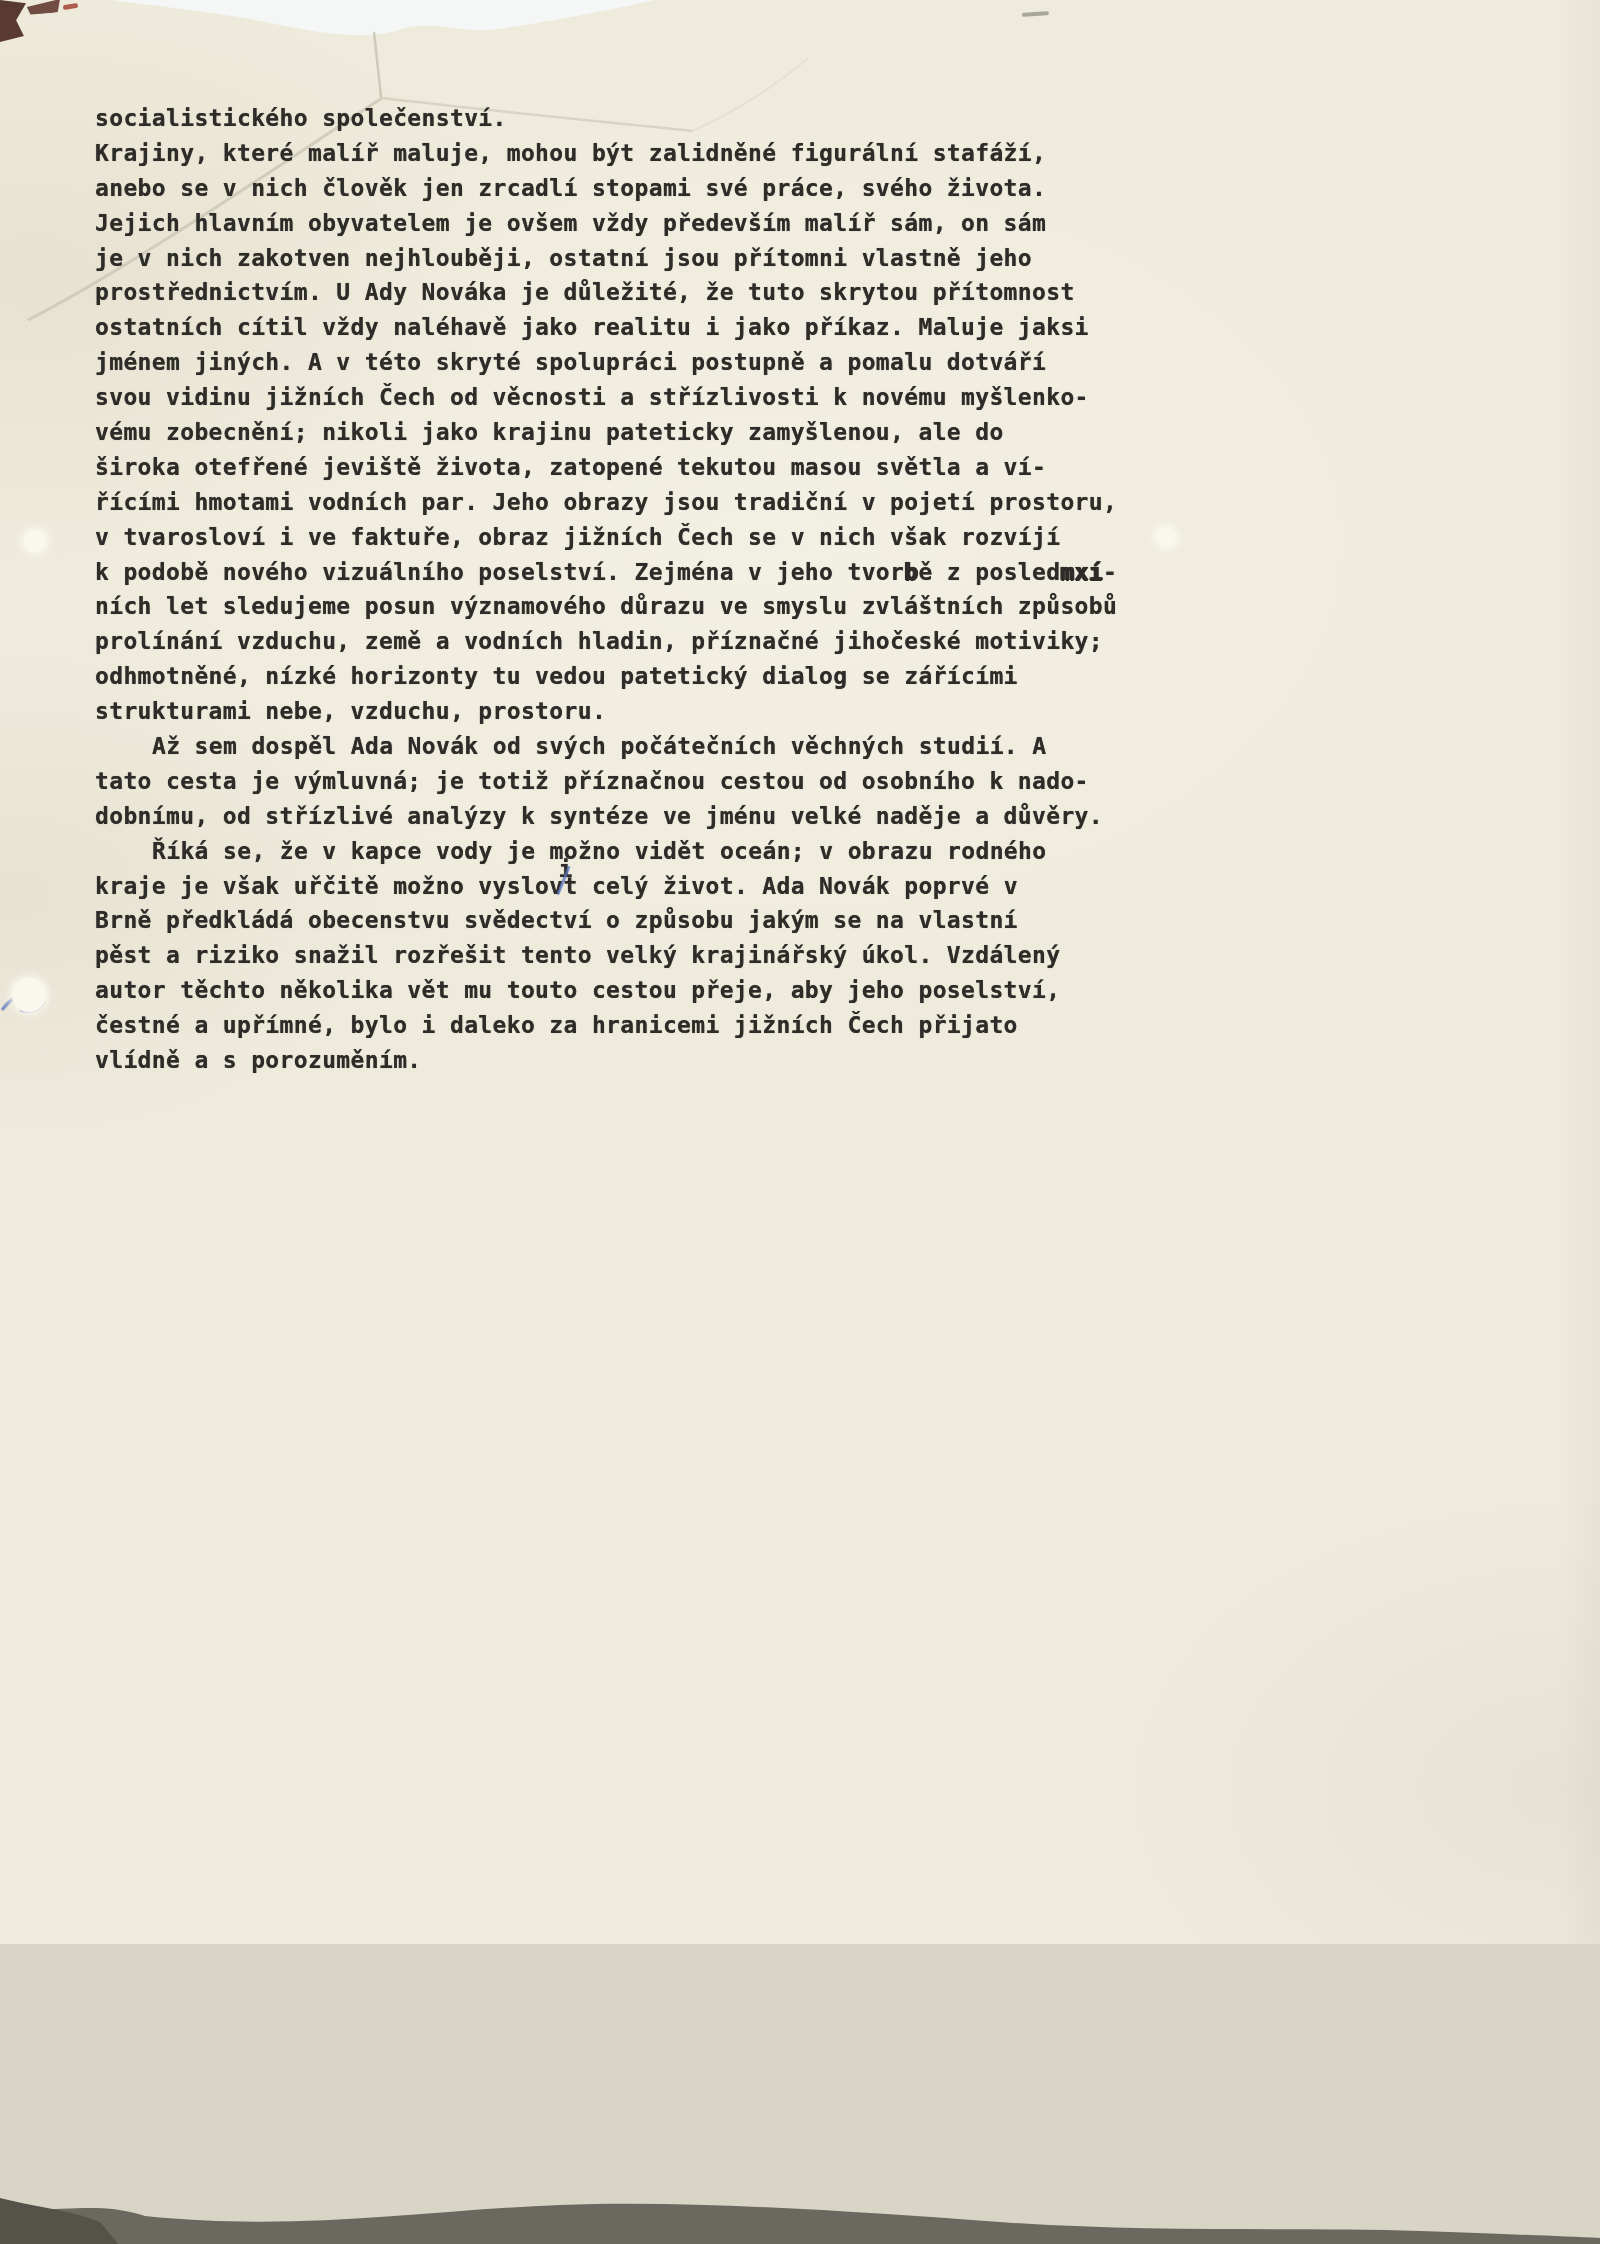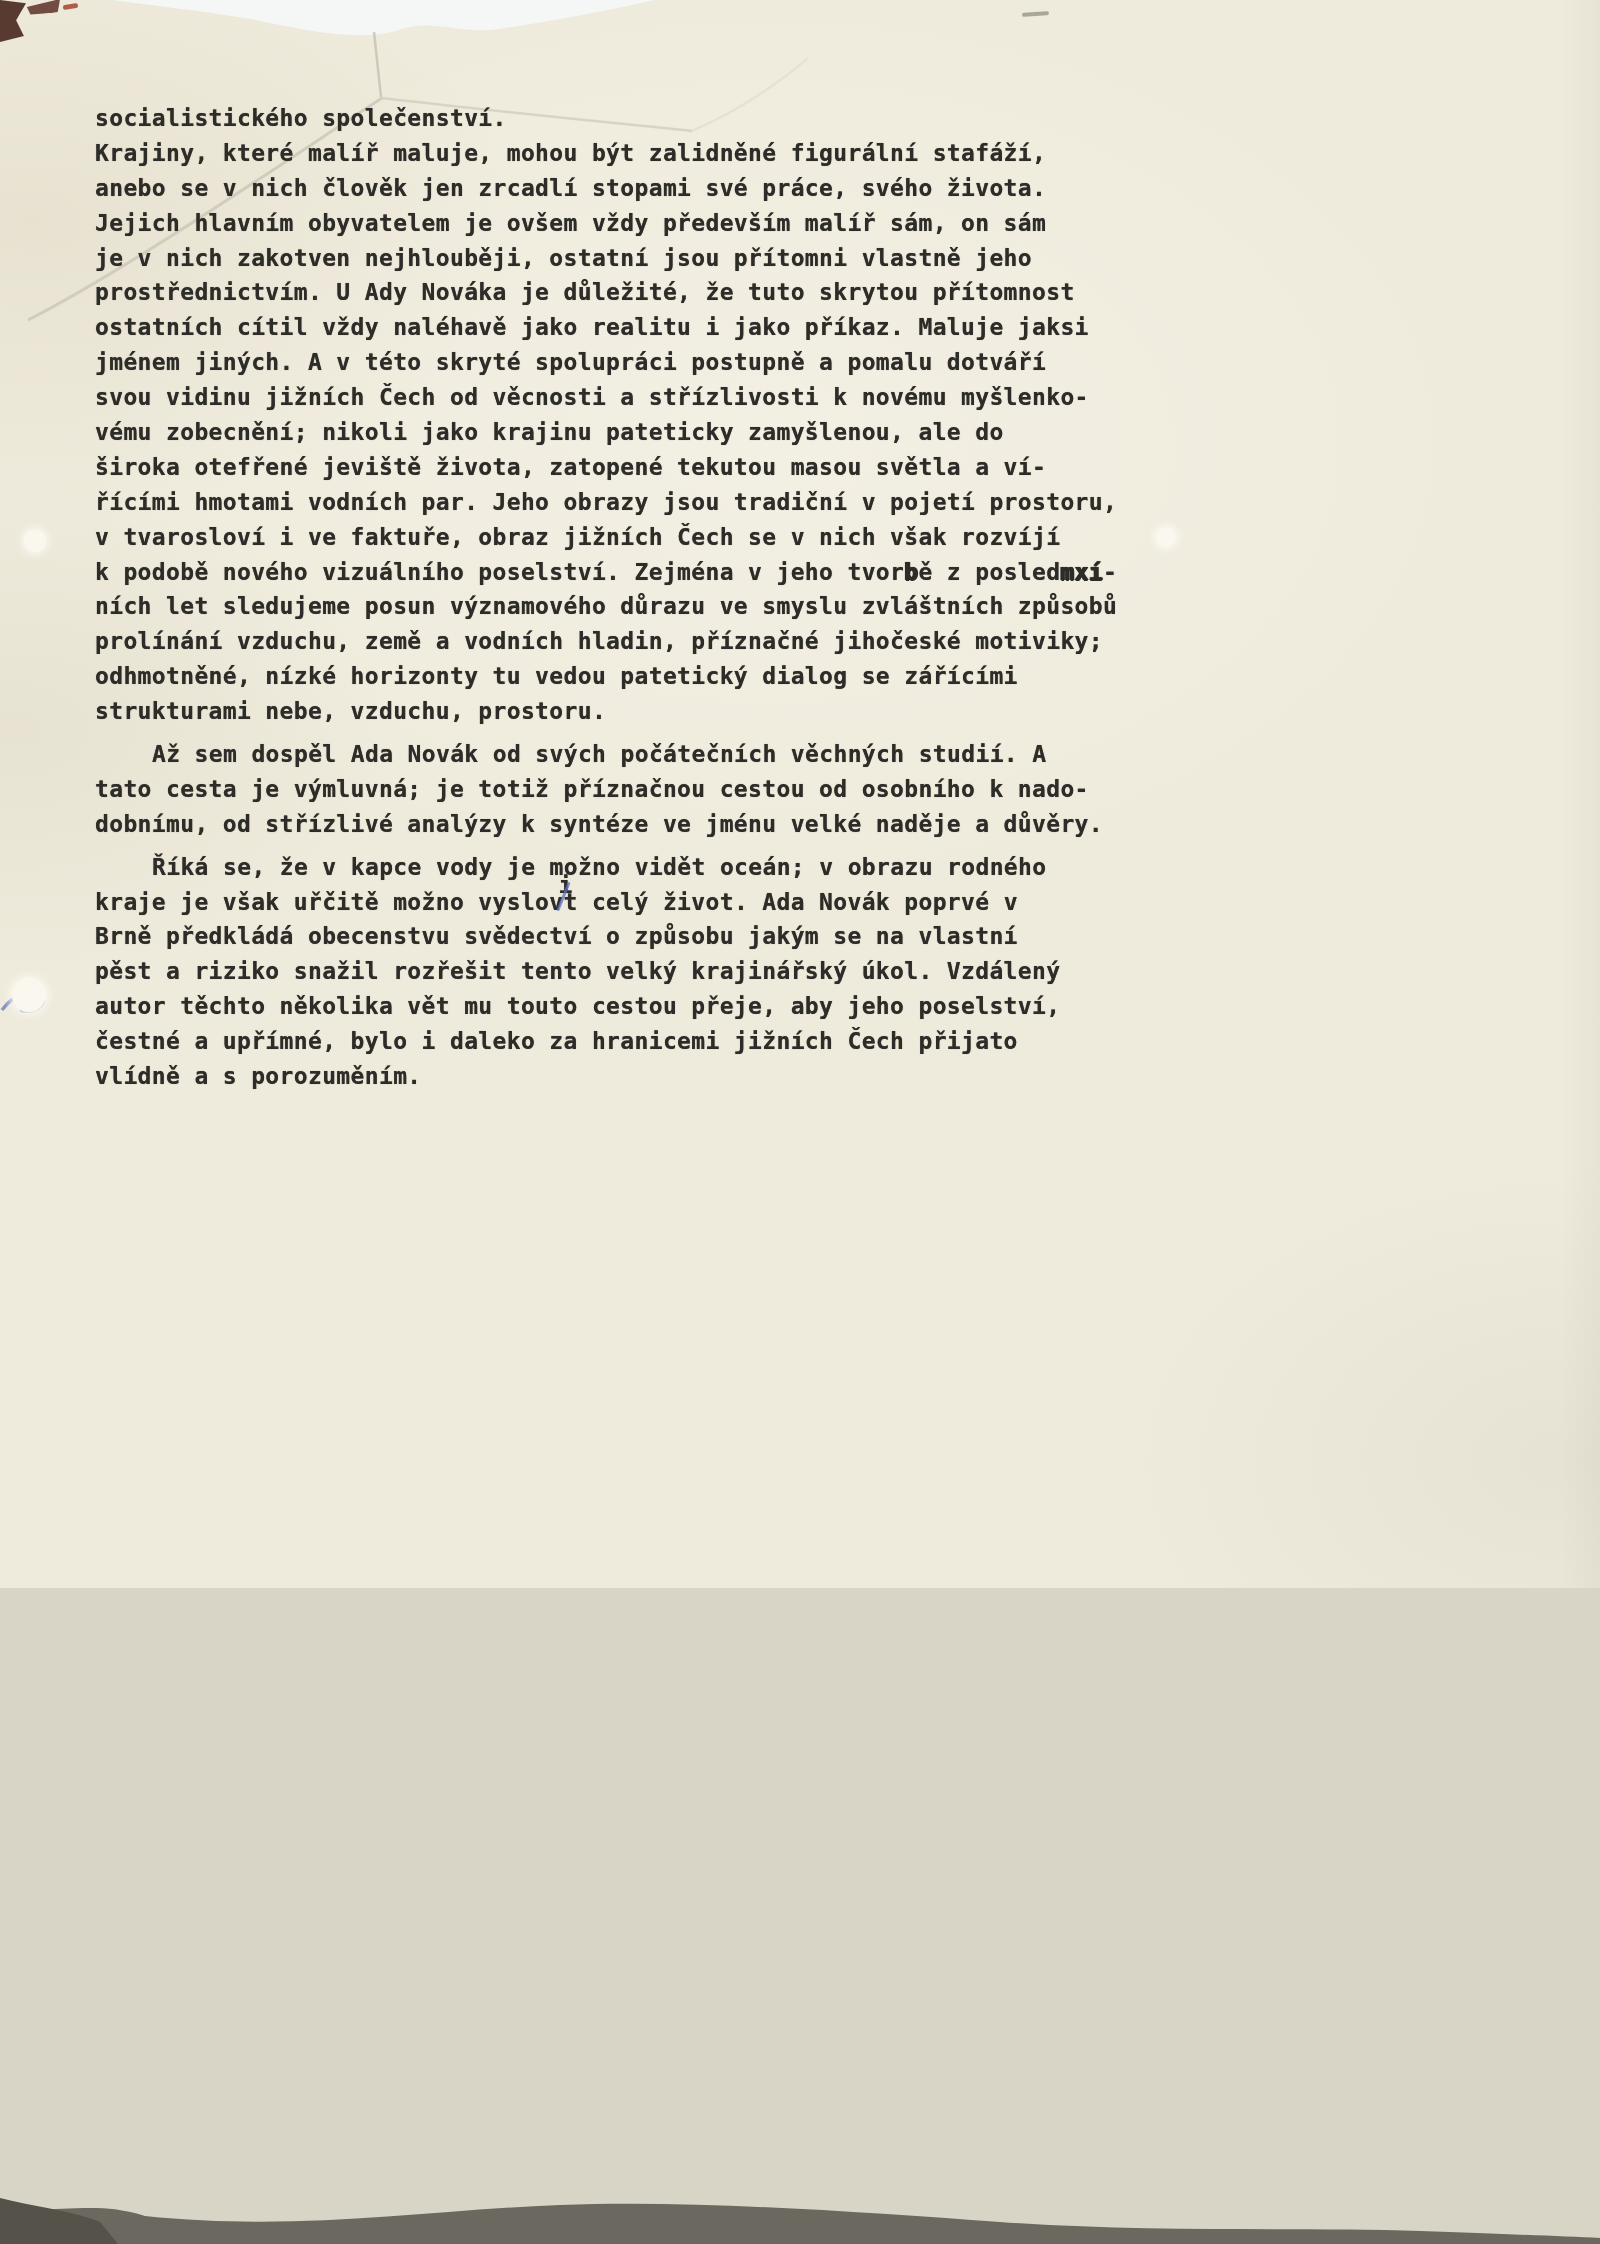--- a/index.html
+++ b/index.html
@@ -7,21 +7,21 @@
     padding: 0;
     width: 1600px;
     height: 2244px;
     overflow: hidden;
     background: #d8d4c6;
   }
   .paper {
     position: absolute;
     left: 0; top: 0;
     width: 1600px;
-    height: 1588px;
+    height: 1944px;
     background:
       radial-gradient(1100px 700px at 48% 28%, rgba(255,255,255,0.22), transparent 65%),
       radial-gradient(700px 420px at 2% 14%, rgba(213,205,181,0.30), transparent 70%),
       radial-gradient(520px 340px at 1% 46%, rgba(210,204,184,0.28), transparent 72%),
       radial-gradient(640px 420px at 98% 92%, rgba(186,184,174,0.18), transparent 70%),
       linear-gradient(to left, rgba(196,192,176,0.18), transparent 40px),
       #efebdc;
   }
   
   .text-block {
@@ -32,21 +32,21 @@
     font-family: "DejaVu Sans Mono", "Liberation Mono", monospace;
     font-size: 23px;
     font-weight: bold;
     letter-spacing: 0.35px;
     line-height: 34.9px;
     color: #2e2c28;
     text-shadow: 0 0 0.7px rgba(46,44,40,0.75);
     white-space: pre;
   }
   .line { height: 34.9px; }
-  .line.indent { padding-left: 57px; margin-top: 8px; }
+  .line.indent { padding-left: 57px; }
   .part-overstrike {
     text-shadow:
       0.9px 0 0 currentColor,
      -0.9px 0 0 currentColor,
       0 0.8px 0 currentColor,
       0 0 1px rgba(30,28,24,0.9);
   }
   .part-insert {
     display: inline-block;
     width: 0;

